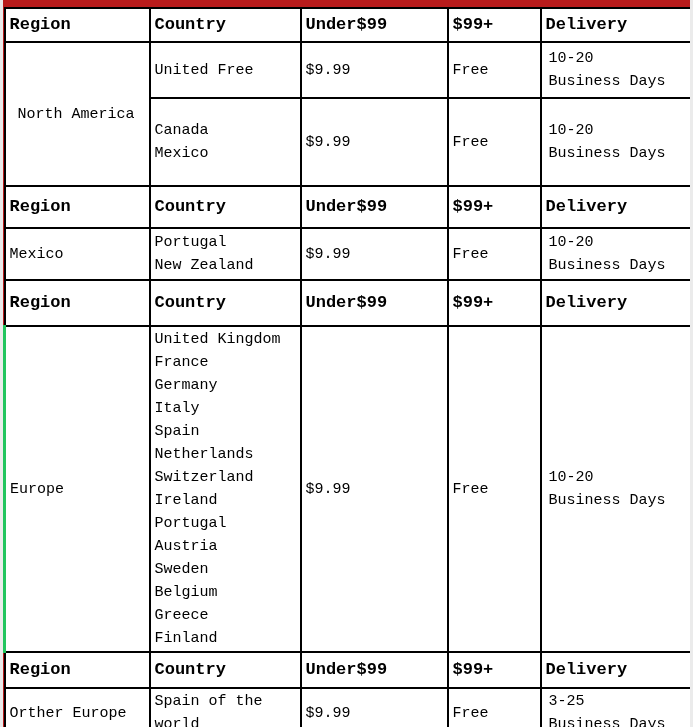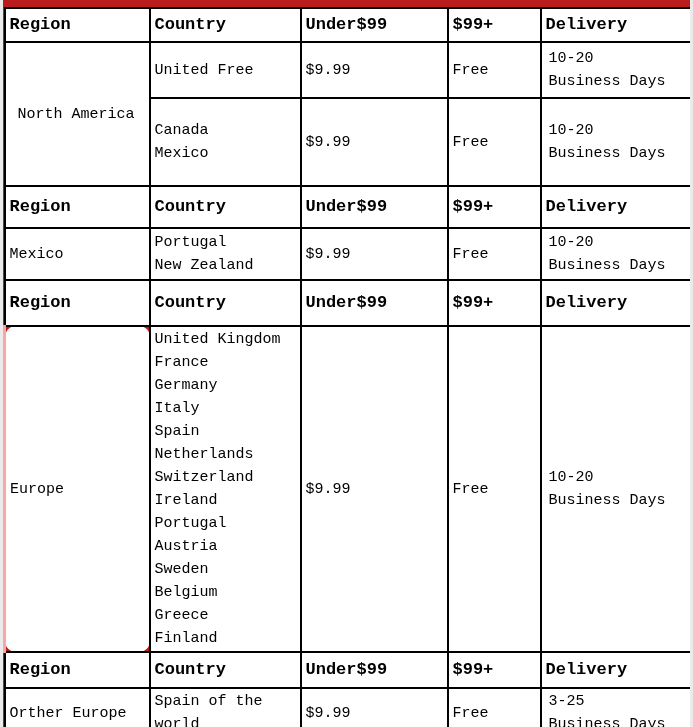--- a/index.html
+++ b/index.html
@@ -63,21 +63,21 @@
   tr.r-us  { height: 56px; }
   tr.r-camx{ height: 88px; padding-left: 33px; }
   tr.hdr-2 { height: 42px; }
   tr.r-oce { height: 52px; }
   tr.hdr-3 { height: 46px; }
   tr.r-eu  { height: 326px; }
   tr.hdr-4 { height: 36px; }
   tr.r-oth { height: 48px; }
 
   td.indent { padding-left: 12px; }
-  td.eu-accent { border-left: 3px solid #fca5a5; border-radius: 11px; }
+  td.eu-accent { border-left: 3px solid #22c55e; }
   td.delivery-cell { padding-left: 7px; margin-top: 40px; }
 </style>
 </head>
 <body>
 
 <div class="screen">
   <div class="edge-strip edge-left"></div>
   <div class="edge-strip edge-right"></div>
 
   <table class="ship-table">

